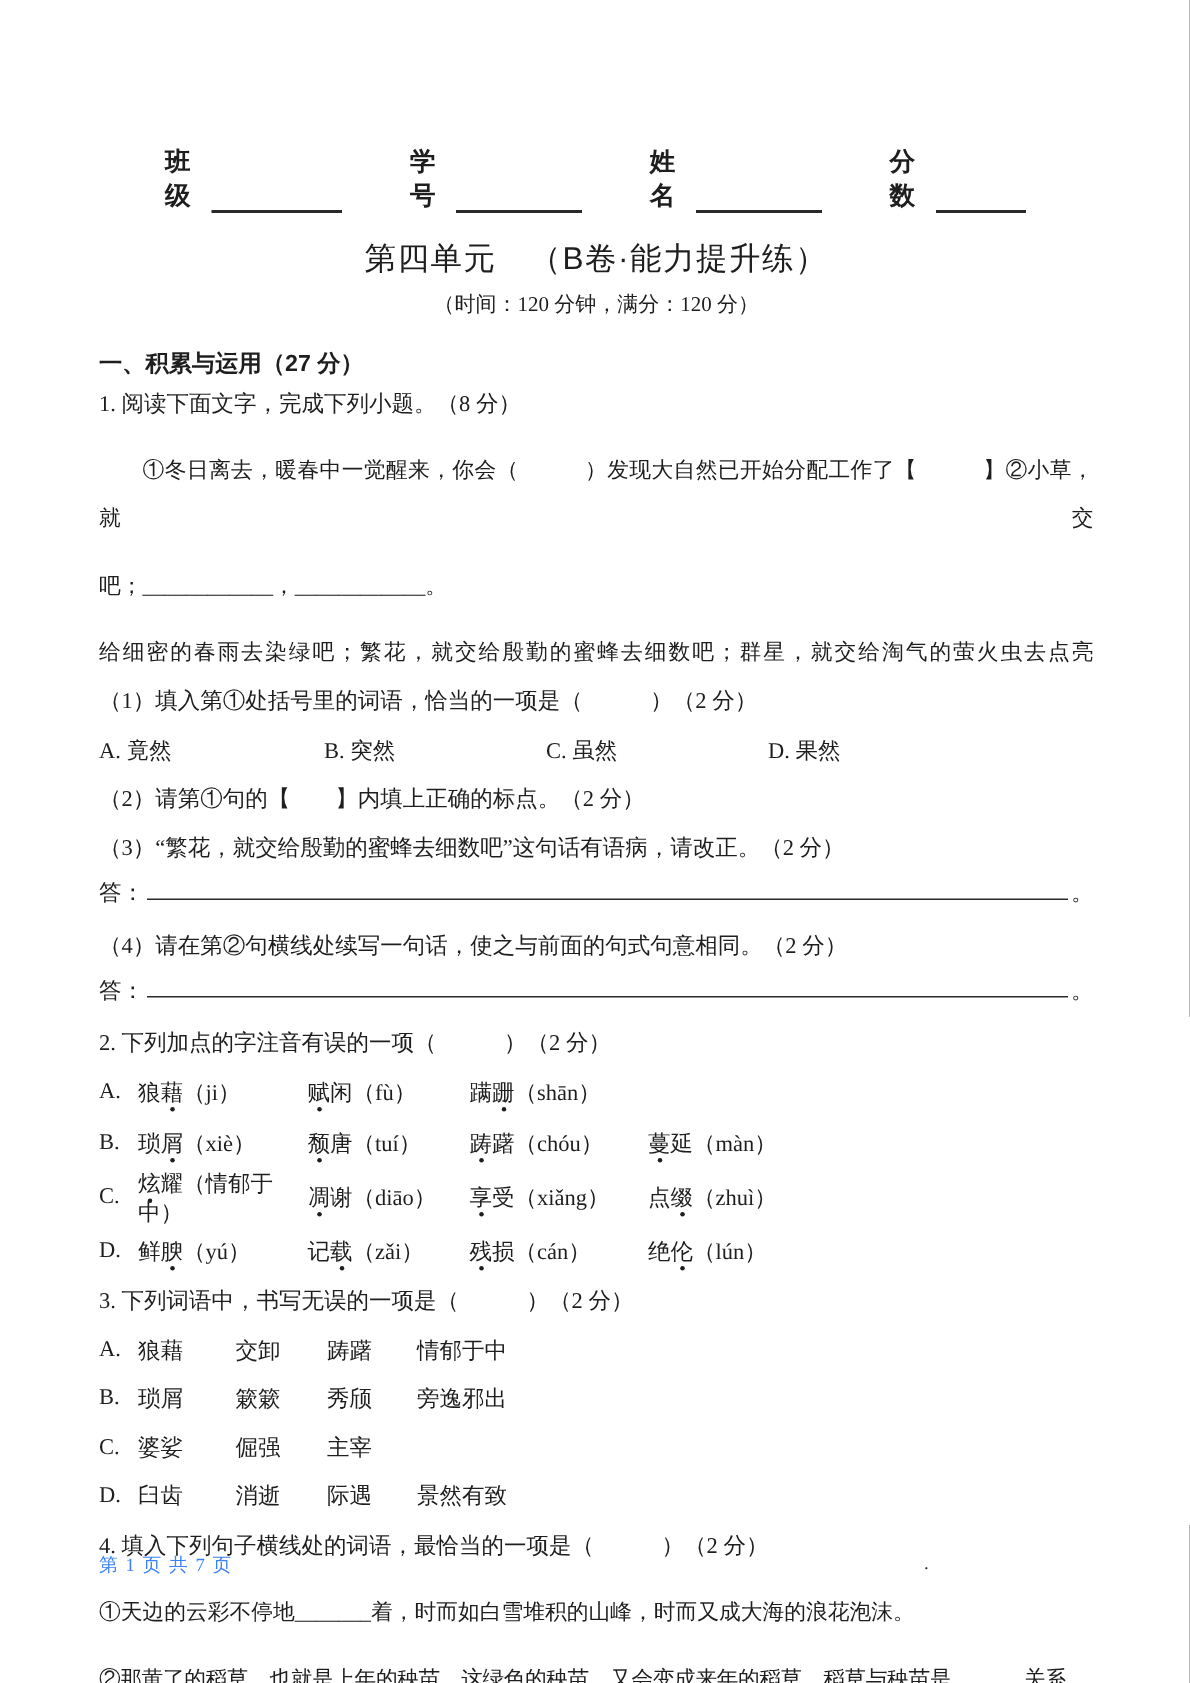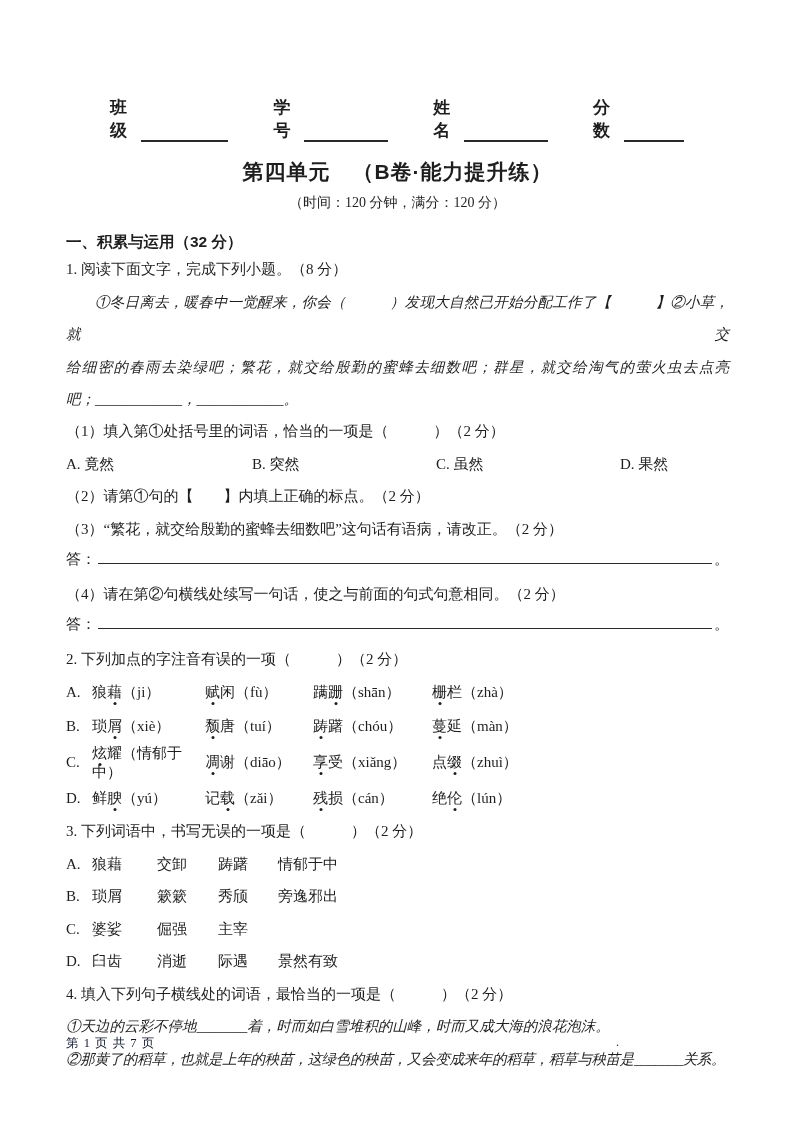--- a/index.html
+++ b/index.html
@@ -11,47 +11,47 @@
   .content{padding:96px 64px 0 66px;}
   
   .hdr{display:flex;align-items:flex-end;font-weight:bold;font-size:17px;
        font-family:Liberation Sans, sans-serif;margin-left:44px;}
   .hdr .field{display:flex;align-items:flex-end;margin-right:45px;}
   .hdr .blank{display:inline-block;border-bottom:2px solid #2a2a2a;height:18px;}
   .hdr .field:nth-child(1) .blank{width:96px;}
   .hdr .field:nth-child(2) .blank{width:92px;}
   .hdr .field:nth-child(3) .blank{width:92px;}
   .hdr .field:nth-child(4) .blank{width:66px;}
-  .title{text-align:center;font-weight:bold;font-size:21px;margin-top:16px;
+  .title{text-align:center;font-weight:normal;font-size:21px;margin-top:16px;
          font-family:"Liberation Sans","DejaVu Sans",sans-serif;letter-spacing:1px;}
   .subtitle{text-align:center;font-size:14px;margin-top:8px;}
   .sec{font-weight:bold;font-size:15.5px;margin-top:20px;
        font-family:"Liberation Sans","DejaVu Sans",sans-serif;}
   .line{min-height:32.5px;display:flex;align-items:center;font-size:15px;}
   .pline{display:block;line-height:32.5px;font-size:15px;
          text-align:justify;text-align-last:justify;}
   .pline.short{text-align:left;text-align-last:left;}
-  .kai{font-style:italic;font-size:14.5px;}
+  .kai{font-size:14.5px;margin-top:12px;}
   .indent{text-indent:29px;}
   .tight{letter-spacing:-0.3px;}
   
   .opt4{display:grid;grid-template-columns:150px 148px 148px auto;min-height:32.5px;
-        align-items:center;font-size:15px;gap:36px;}
+        align-items:center;font-size:15px;}
   .q2row{display:grid;grid-template-columns:26px 113px 108px 119px auto;
          min-height:34px;align-items:center;font-size:15px;}
   .q3row{display:grid;grid-template-columns:26px 65px 61px 60px auto;
          min-height:32.5px;align-items:center;font-size:15px;}
   
   .em{position:relative;display:inline-block;}
   .em::after{content:"";position:absolute;width:3px;height:3px;background:#1e1e1e;
              border-radius:50%;left:50%;transform:translateX(-50%);bottom:-3px;}
   
   .ans{display:flex;align-items:baseline;min-height:32.5px;font-size:15px;}
   .ans .ansblank{flex:1;border-bottom:1.5px solid #2a2a2a;height:17px;margin:0 2px;}
-  .footer{position:absolute;left:66px;bottom:70px;font-size:12.5px;color:#0f172a;
+  .footer{position:absolute;left:66px;bottom:70px;font-size:12.5px;color:#3b82f6;
           letter-spacing:1px;}
   .straydot{position:absolute;left:616px;bottom:72px;font-size:12.5px;color:#333;}
 </style>
 </head>
 <body>
 
 <div class="page">
   <div class="content">
 
     <div class="hdr">
@@ -68,26 +68,26 @@
         <span class="blank"></span>
       </span>
       <span class="field">
         <span>分数</span>
         <span class="blank"></span>
       </span>
     </div>
 
     <div class="title">第四单元　（B卷·能力提升练）</div>
     <div class="subtitle">（时间：120 分钟，满分：120 分）</div>
-    <div class="sec">一、积累与运用（32 分）</div>
+    <div class="sec">一、积累与运用（27 分）</div>
 
     <div class="line">1. 阅读下面文字，完成下列小题。（8 分）</div>
     <div class="pline kai indent">①冬日离去，暖春中一觉醒来，你会（　　　）发现大自然已开始分配工作了【　　　】②小草，就交</div>
+    <div class="pline kai short">吧；____________，____________。</div>
     <div class="pline kai">给细密的春雨去染绿吧；繁花，就交给殷勤的蜜蜂去细数吧；群星，就交给淘气的萤火虫去点亮</div>
-    <div class="pline kai short">吧；____________，____________。</div>
 
     <div class="line">（1）填入第①处括号里的词语，恰当的一项是（　　　）（2 分）</div>
     <div class="opt4">
       <span>A. 竟然</span>
       <span>B. 突然</span>
       <span>C. 虽然</span>
       <span>D. 果然</span>
     </div>
     <div class="line">（2）请第①句的【　　】内填上正确的标点。（2 分）</div>
     <div class="line">（3）“繁花，就交给殷勤的蜜蜂去细数吧”这句话有语病，请改正。（2 分）</div>
@@ -103,21 +103,20 @@
       <span>。</span>
     </div>
 
     <div class="line">2. 下列加点的字注音有误的一项（　　　）（2 分）</div>
 
     <div class="q2row">
       <span>A.</span>
       <span><span>狼</span><span class="em">藉</span><span>（ji）</span></span>
       <span><span></span><span class="em">赋</span><span>闲（fù）</span></span>
       <span><span>蹒</span><span class="em">跚</span><span>（shān）</span></span>
-      <span><span></span><span class="em">栅</span><span>栏（zhà）</span></span>
     </div>
     <div class="q2row">
       <span>B.</span>
       <span><span>琐</span><span class="em">屑</span><span>（xiè）</span></span>
       <span><span></span><span class="em">颓</span><span>唐（tuí）</span></span>
       <span><span></span><span class="em">踌</span><span>躇（chóu）</span></span>
       <span><span></span><span class="em">蔓</span><span>延（màn）</span></span>
     </div>
     <div class="q2row">
       <span>C.</span>

